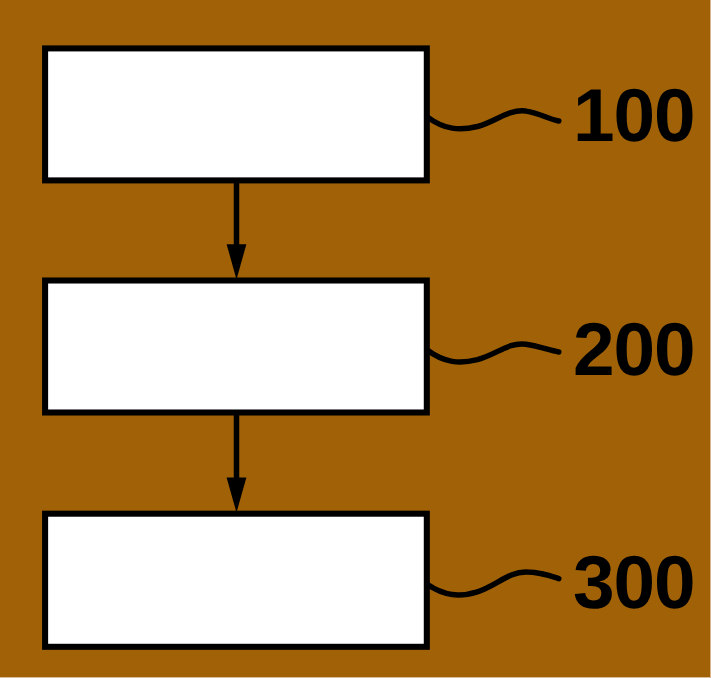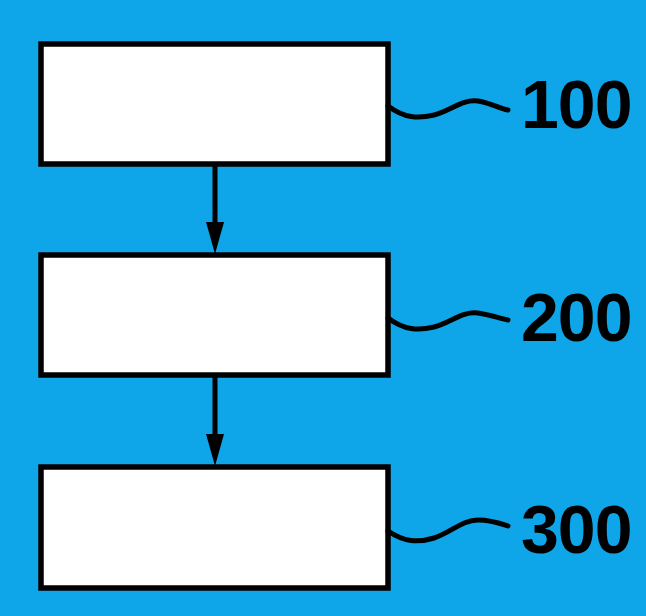--- a/index.html
+++ b/index.html
@@ -8,21 +8,21 @@
     padding: 0;
     background: #ffffff;
   }
   body {
     font-family: "Liberation Sans", sans-serif;
   }
   #figure-canvas {
     position: relative;
     width: 646px;
     height: 616px;
-    background: #0ea5e9;
+    background: #a16207;
     overflow: hidden;
     text-decoration: underline;
   }
   #figure-svg {
     position: absolute;
     top: 0;
     left: 0;
     width: 646px;
     height: 616px;
     display: block;

